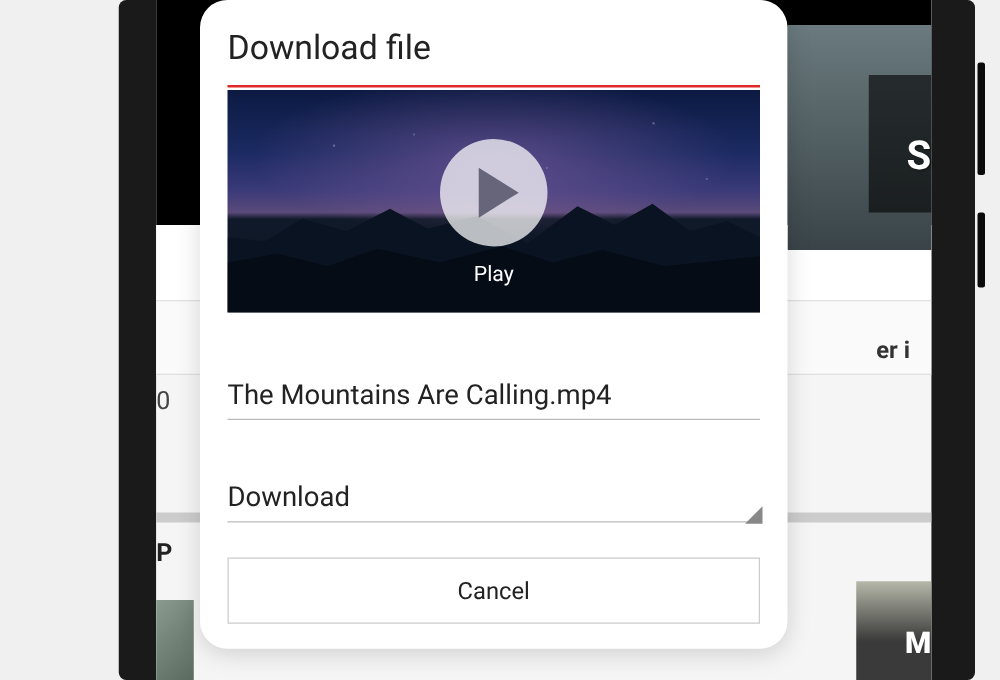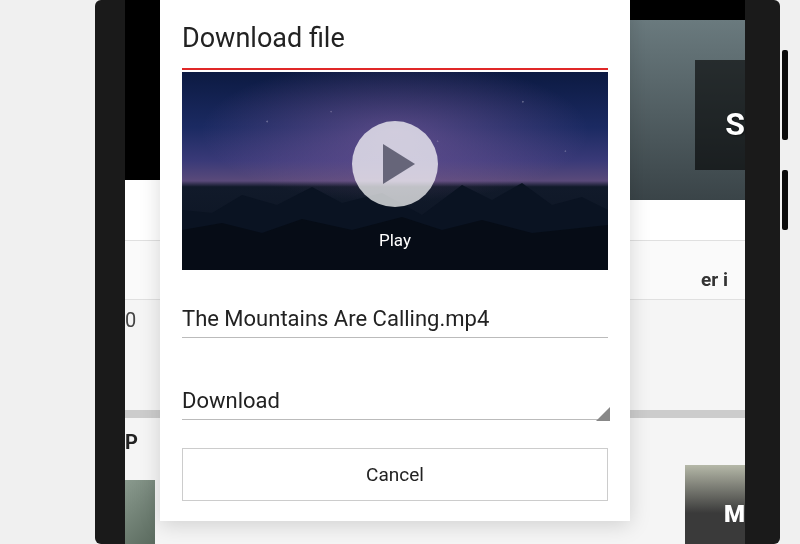--- a/index.html
+++ b/index.html
@@ -169,35 +169,36 @@
     font-weight: 900;
   }
   .dialog {
     position: absolute;
     left: 160px;
     top: 0;
     width: 470px;
     background: #fff;
     padding: 22px 22px 20px 22px;
     box-shadow: 0 4px 20px rgba(0,0,0,0.15);
+    border-radius: 22px;
   }
   .dialog-title {
     font-size: 27px;
     color: #222;
     font-weight: 400;
     margin-bottom: 14px;
   }
   .red-line {
     height: 2px;
     background: #e02828;
     margin-bottom: 2px;
   }
   .preview {
     width: 100%;
-    height: 198px;
+    height: 178px;
     background:
       radial-gradient(ellipse 70% 55% at 50% 30%, rgba(200,130,200,0.35), transparent 65%),
       radial-gradient(circle at 20% 25%, rgba(255,255,255,0.28) 0.6px, transparent 1.3px),
       radial-gradient(circle at 80% 15%, rgba(255,255,255,0.28) 0.6px, transparent 1.3px),
       radial-gradient(circle at 60% 35%, rgba(255,255,255,0.22) 0.5px, transparent 1.2px),
       radial-gradient(circle at 35% 20%, rgba(255,255,255,0.22) 0.5px, transparent 1.2px),
       radial-gradient(circle at 90% 40%, rgba(255,255,255,0.22) 0.5px, transparent 1.2px),
       linear-gradient(to bottom, #0c1a42 0%, #1b2a62 28%, #3a3a78 45%, #5a4a7a 55%, #111a2a 58%, #0a1220 100%);
     position: relative;
     overflow: hidden;
@@ -235,21 +236,21 @@
     position: absolute;
     bottom: 20px;
     left: 0;
     right: 0;
     text-align: center;
     color: #fff;
     font-size: 17px;
     font-weight: 400;
   }
   .field {
-    margin-top: 32px;
+    margin-top: 50px;
     padding: 4px 0 6px 0;
     border-bottom: 1px solid #bbb;
     font-size: 22px;
     color: #222;
     width: 100%;
     position: relative;
   }
   .field2 {
     margin-top: 46px;
   }

